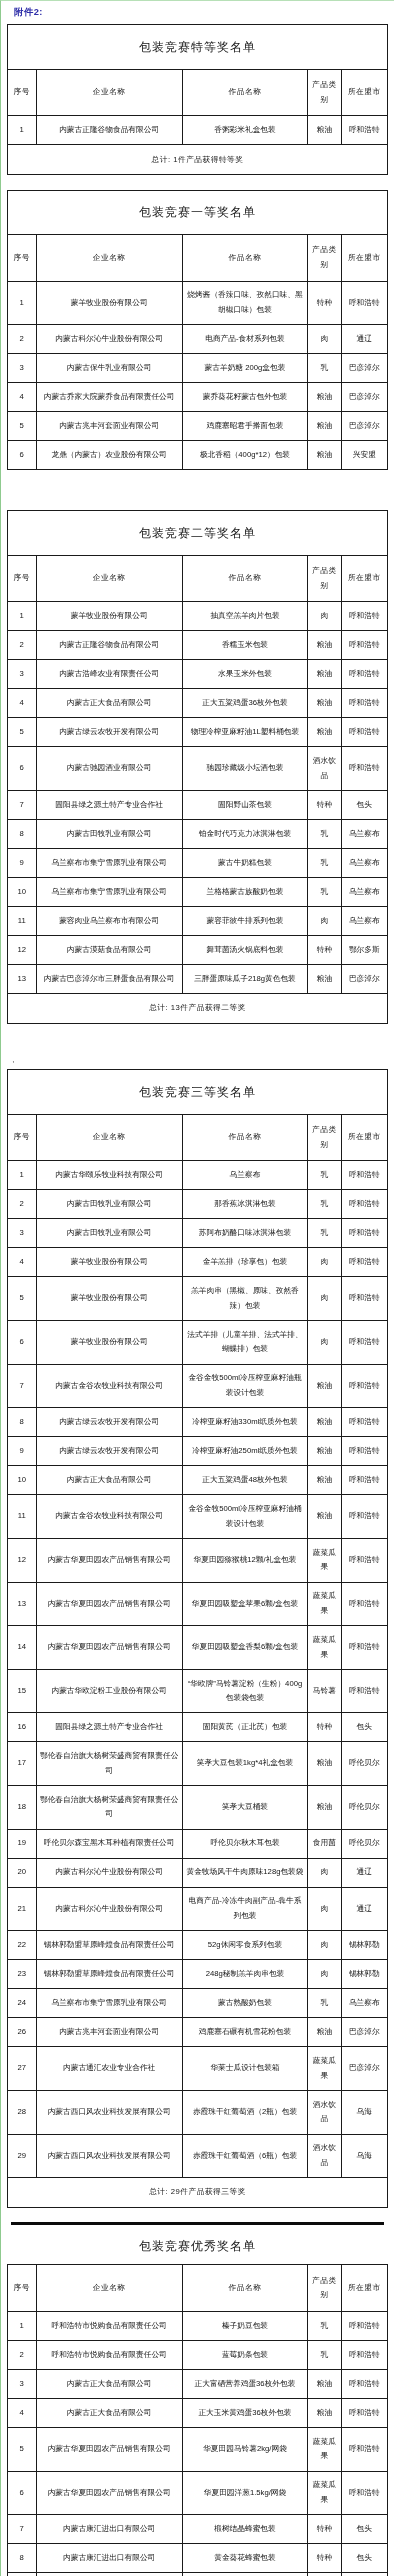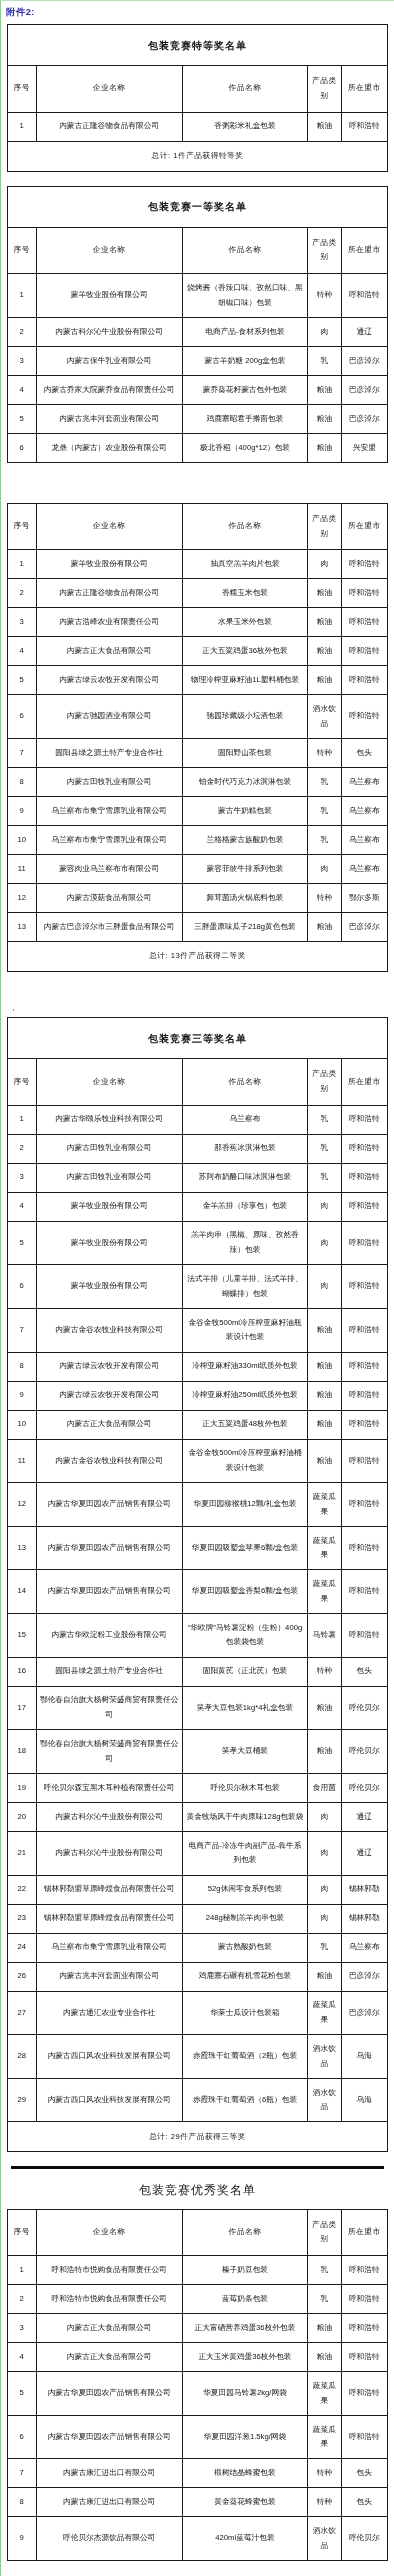--- a/index.html
+++ b/index.html
@@ -18,43 +18,43 @@
     border-bottom:1px solid #b7e0b7;
     background:#fff;
     padding:3.1px 4.1px 15.5px 4.1px;
   }
   .attachment-label{
     color:#2e2ea8;
     font-weight:bold;
     font-size:9.3px;
     padding:2.1px 0 5.2px 1px;
     letter-spacing:0.5px;
+    margin-left:8px;
   }
   table.award{
     width:99%;
     margin:0 auto 0 auto;
     border-collapse:collapse;
     table-layout:fixed;
   }
   table.award td,table.award th{
     border:0.8px solid #1a1a1a;
     text-align:center;
     vertical-align:middle;
     font-weight:normal;
     font-size:7.7px;
     line-height:1.9;
     padding:6.7px 2.6px;
     word-break:break-all;
     color:#151515;
   }
   table.award .title-cell{
-    font-size:10px;
+    font-size:12px;
     letter-spacing:1px;
     padding:10.3px 2.1px;
-    font-weight:bold;
   }
   table.award .head-cell{
     padding:8.2px 1.5px;
     letter-spacing:0.5px;
   }
   table.award .total-cell{
     padding:7.2px 2.1px;
     letter-spacing:0.5px;
   }
   .gap-sm{height:14.4px;}
@@ -190,20 +190,23 @@
       <table class="award">
         <colgroup>
           <col class="c-idx">
           <col class="c-company">
           <col class="c-work">
           <col class="c-cat">
           <col class="c-city">
         </colgroup>
         <tbody>
           <tr>
+            <td class="title-cell" colspan="5">包装竞赛二等奖名单</td>
+          </tr>
+          <tr>
             <td class="head-cell">序号</td>
             <td class="head-cell">企业名称</td>
             <td class="head-cell">作品名称</td>
             <td class="head-cell">产品类别</td>
             <td class="head-cell">所在盟市</td>
           </tr>
           <tr>
             <td>1</td>
             <td>蒙羊牧业股份有限公司</td>
             <td>抽真空羔羊肉片包装</td>

